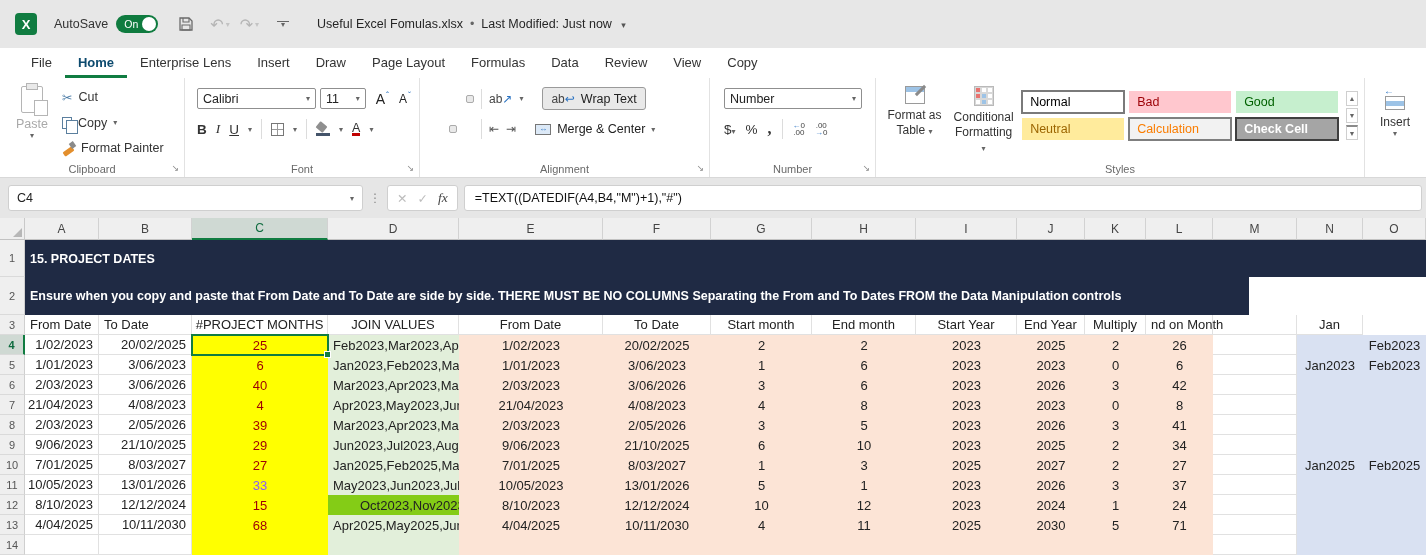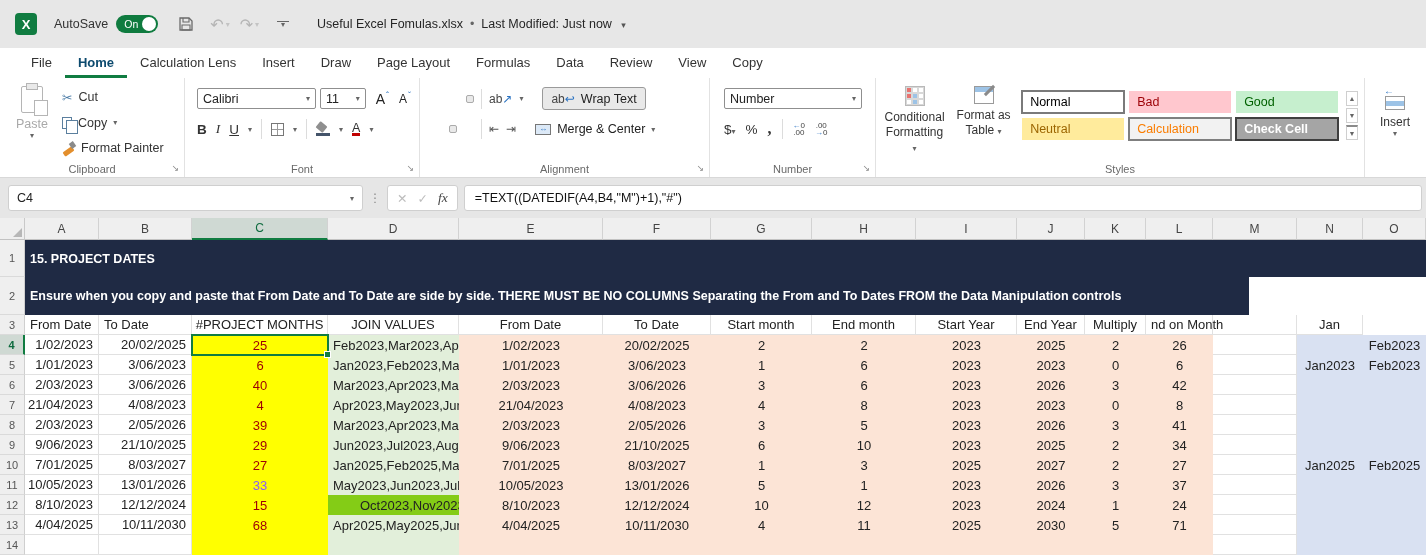--- a/index.html
+++ b/index.html
@@ -172,21 +172,21 @@
     <span>Useful Excel Fomulas.xlsx</span>
     &nbsp;<span style="color:#666">•</span>&nbsp;
     <span>Last Modified: Just now</span>
     <span class="chev">▾</span>
   </span>
 </div>
 
 <div class="tabrow" id="tabbar">
     <div class="tab">File</div>
     <div class="tab active">Home</div>
-    <div class="tab">Calculation Lens</div>
+    <div class="tab">Enterprise Lens</div>
     <div class="tab">Insert</div>
     <div class="tab">Draw</div>
     <div class="tab">Page Layout</div>
     <div class="tab">Formulas</div>
     <div class="tab">Data</div>
     <div class="tab">Review</div>
     <div class="tab">View</div>
     <div class="tab">Copy</div>
   </div>
 
@@ -295,37 +295,37 @@
       <span class="comma">,</span>
       <span class="vsep"></span>
       <span class="decico"><span class="arr">←</span>0<br>.00</span>
       <span class="decico">.00<br><span class="arr">→</span>0</span>
     </div>
     <div class="glabel">Number</div>
     <div class="launcher">↘</div>
   </div>
 
   <div class="rgroup g-styles">
+    <div class="bigbtn">
+      <span class="ic ico-fat"></span>
+      <span id="fat-label">Format as<br>Table <span class="chev">▾</span></span>
+    </div>
     <div class="bigbtn">
       <span class="ic ico-cf">
           <i class="r"></i>
           <i></i>
           <i></i>
           <i class="r"></i>
           <i class="b"></i>
           <i></i>
           <i></i>
           <i class="b"></i>
           <i></i>
         </span>
       <span id="cf-label">Conditional<br>Formatting <span class="chev">▾</span></span>
-    </div>
-    <div class="bigbtn">
-      <span class="ic ico-fat"></span>
-      <span id="fat-label">Format as<br>Table <span class="chev">▾</span></span>
     </div>
     <div class="gallery" id="style-gallery">
         <div class="stylecell" style="background: rgb(255, 255, 255); color: rgb(0, 0, 0); border-color: rgb(122, 122, 122); box-shadow: rgb(122, 122, 122) 0px 0px 0px 1px;">Normal</div>
         <div class="stylecell" style="background: rgb(255, 199, 206); color: rgb(156, 0, 6); border-color: transparent;">Bad</div>
         <div class="stylecell" style="background: rgb(198, 239, 206); color: rgb(0, 97, 0); border-color: transparent;">Good</div>
         <div class="stylecell" style="background: rgb(255, 235, 156); color: rgb(156, 101, 0); border-color: transparent;">Neutral</div>
         <div class="stylecell" style="background: rgb(242, 242, 242); color: rgb(250, 125, 0); border-color: rgb(127, 127, 127); box-shadow: rgb(127, 127, 127) 0px 0px 0px 1px;">Calculation</div>
         <div class="stylecell" style="background: rgb(165, 165, 165); color: rgb(255, 255, 255); border-color: rgb(63, 63, 63); box-shadow: rgb(63, 63, 63) 0px 0px 0px 1px; font-weight: 700;">Check Cell</div>
       </div>
     <div class="gscroll">

